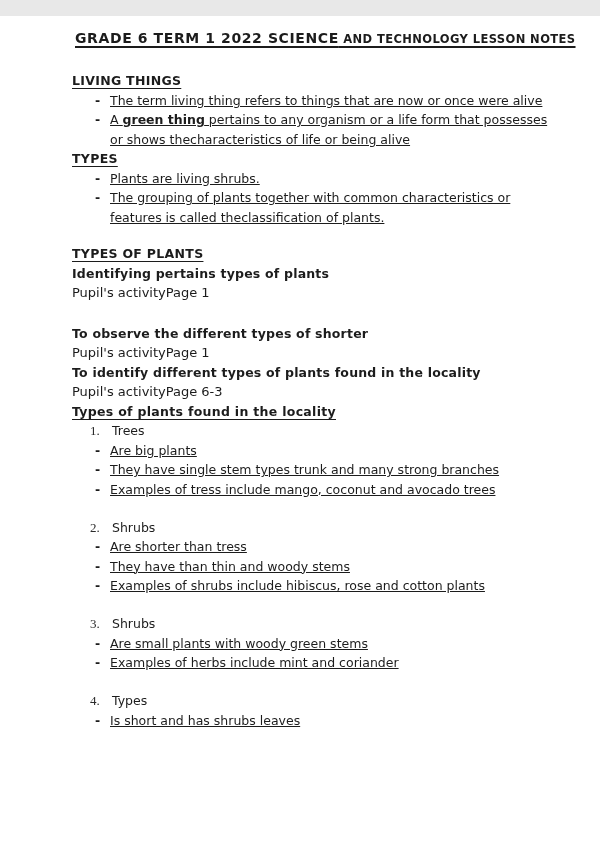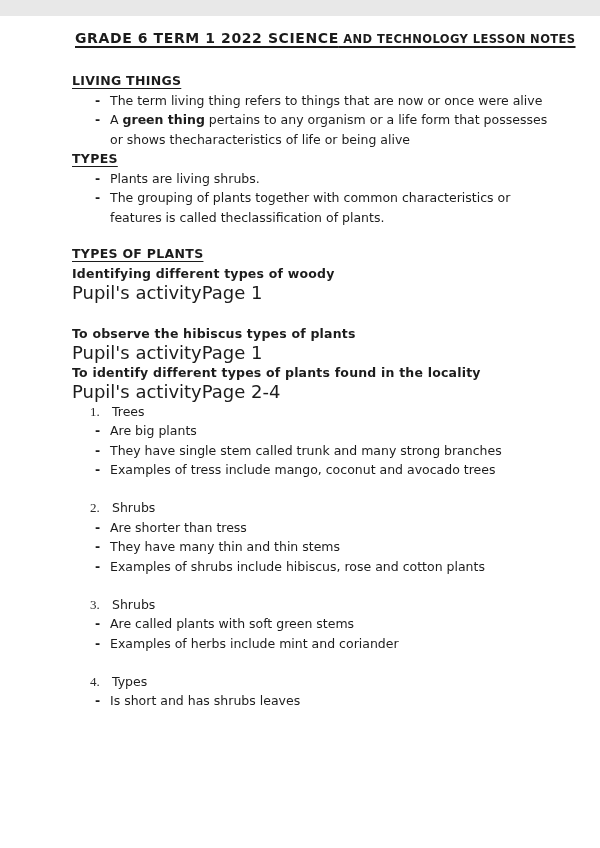--- a/index.html
+++ b/index.html
@@ -50,36 +50,37 @@
   .h-top { margin-top: 17px; }
   .bold-line {
     margin-left: 72px;
     font-size: 12.5px;
     font-weight: bold;
     line-height: 19.5px;
     letter-spacing: 0.2px;
   }
   .plain-line {
     margin-left: 72px;
-    font-size: 18px;
+    font-size: 13px;
     line-height: 19.5px;
   }
   .bullet-row {
     display: flex;
     margin-left: 95px;
     line-height: 19.5px;
     font-size: 12.5px;
   }
   .dash {
     width: 15px;
     flex: 0 0 15px;
     font-weight: bold;
   }
   .btext {
     max-width: 438px;
+    text-decoration: underline;
   }
   .num-row {
     display: flex;
     margin-left: 90px;
     line-height: 19.5px;
     font-size: 12.5px;
   }
   .num {
     width: 22px;
     flex: 0 0 22px;
@@ -114,69 +115,70 @@
   <div class="bullet-row">
     <span class="dash">-</span>
     <span class="btext">Plants are living shrubs.</span>
   </div>
   <div class="bullet-row">
     <span class="dash">-</span>
     <span class="btext">The grouping of plants together with common characteristics or features is called theclassification of plants.</span>
   </div>
 
   <div class="h-underline h-top">TYPES OF PLANTS</div>
-  <div class="bold-line">Identifying different types of woody</div>
+  <div class="bold-line">Identifying pertains types of plants</div>
   <div class="plain-line">Pupil's activityPage 1</div>
 
-  <div class="bold-line gap-observe">To observe the hibiscus types of plants</div>
+  <div class="bold-line gap-observe">To observe the different types of shorter</div>
   <div class="plain-line">Pupil's activityPage 1</div>
   <div class="bold-line">To identify different types of plants found in the locality</div>
-  <div class="plain-line">Pupil's activityPage 2-4</div>
+  <div class="plain-line">Pupil's activityPage 6-3</div>
+  <div class="h-underline">Types of plants found in the locality</div>
 
   <div class="num-row">
     <span class="num">1.</span>
     <span>Trees</span>
   </div>
   <div class="bullet-row">
     <span class="dash">-</span>
     <span class="btext">Are big plants</span>
   </div>
   <div class="bullet-row">
     <span class="dash">-</span>
-    <span class="btext">They have single stem called trunk and many strong branches</span>
+    <span class="btext">They have single stem types trunk and many strong branches</span>
   </div>
   <div class="bullet-row">
     <span class="dash">-</span>
     <span class="btext">Examples of tress include mango, coconut and avocado trees</span>
   </div>
 
   <div class="num-row gap-group">
     <span class="num">2.</span>
     <span>Shrubs</span>
   </div>
   <div class="bullet-row">
     <span class="dash">-</span>
     <span class="btext">Are shorter than tress</span>
   </div>
   <div class="bullet-row">
     <span class="dash">-</span>
-    <span class="btext">They have many thin and thin stems</span>
+    <span class="btext">They have than thin and woody stems</span>
   </div>
   <div class="bullet-row">
     <span class="dash">-</span>
     <span class="btext">Examples of shrubs include hibiscus, rose and cotton plants</span>
   </div>
 
   <div class="num-row gap-group">
     <span class="num">3.</span>
     <span>Shrubs</span>
   </div>
   <div class="bullet-row">
     <span class="dash">-</span>
-    <span class="btext">Are called plants with soft green stems</span>
+    <span class="btext">Are small plants with woody green stems</span>
   </div>
   <div class="bullet-row">
     <span class="dash">-</span>
     <span class="btext">Examples of herbs include mint and coriander</span>
   </div>
 
   <div class="num-row gap-group">
     <span class="num">4.</span>
     <span>Types</span>
   </div>

